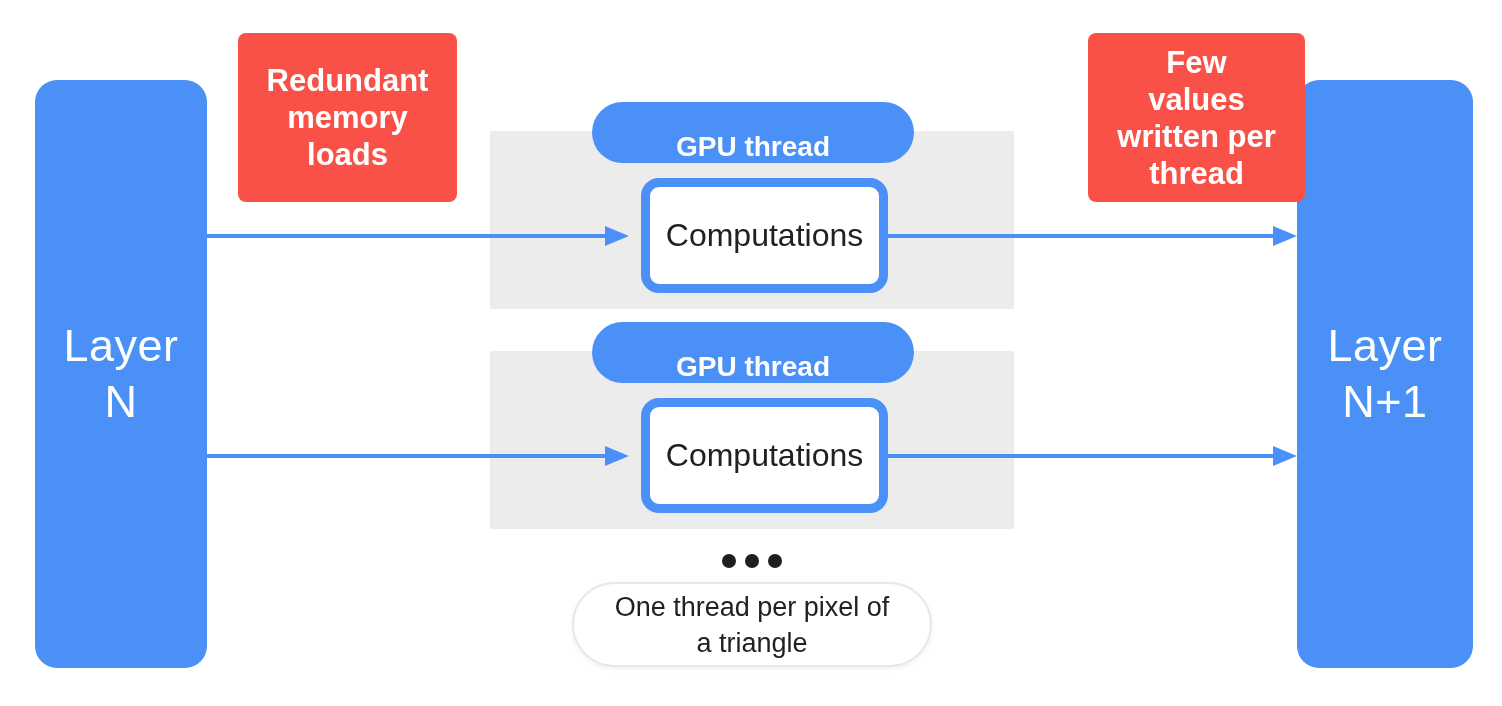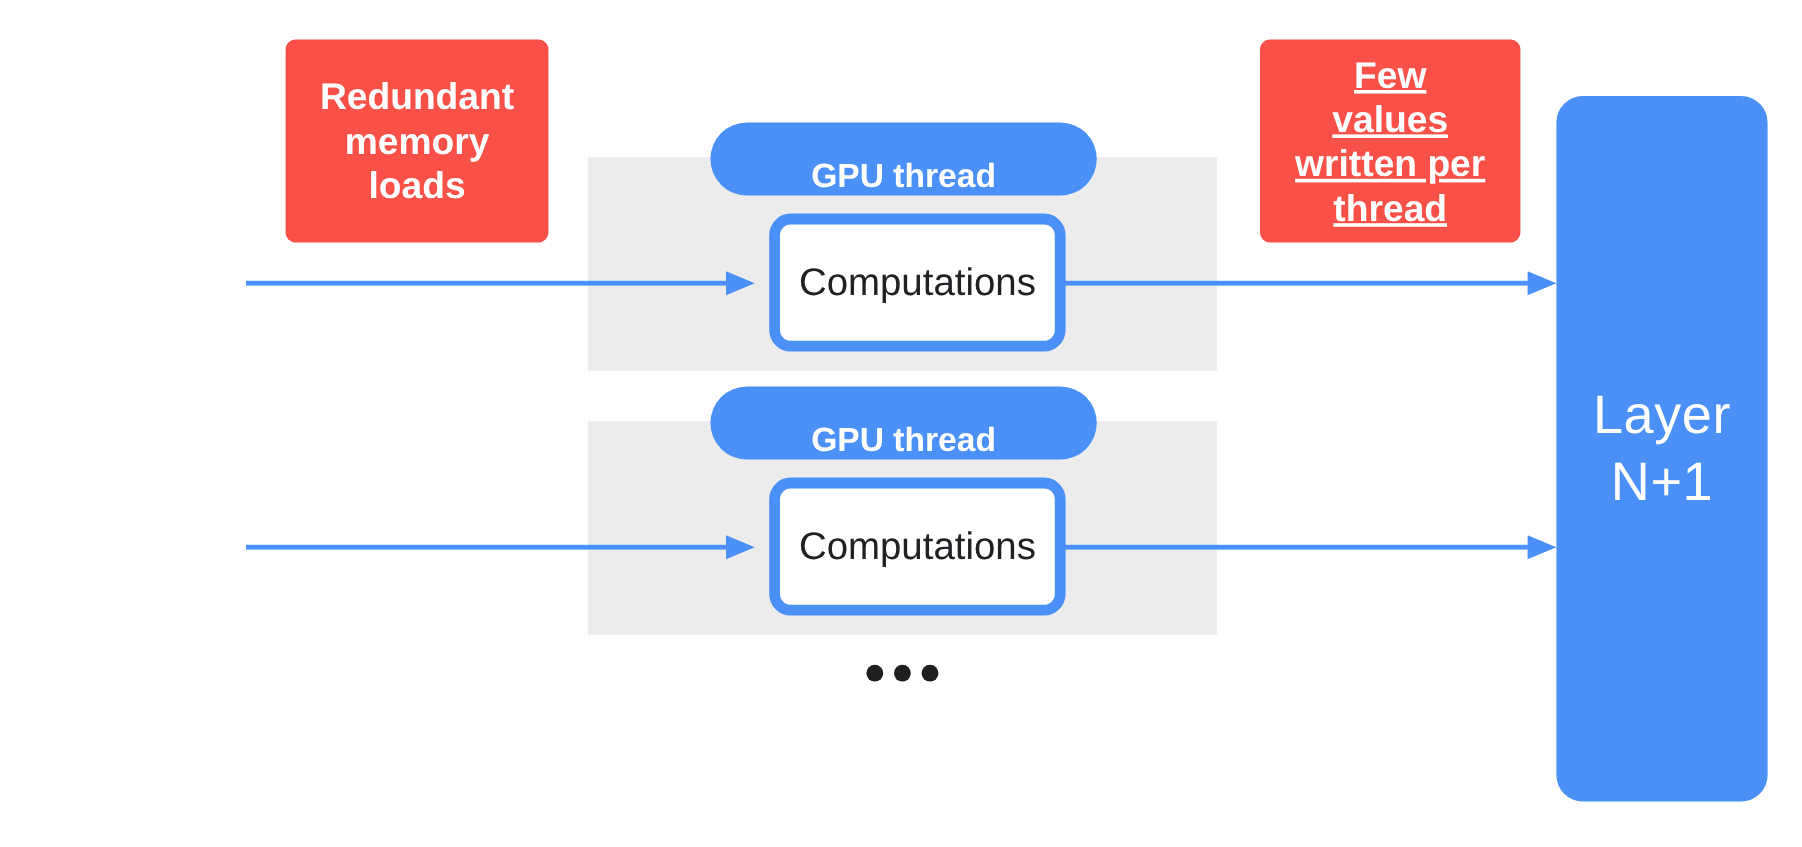--- a/index.html
+++ b/index.html
@@ -40,21 +40,21 @@
     font-weight:700;
     display:flex;align-items:center;justify-content:center;
     text-align:center;
   }
   .note-rect{
     font-size:31px;line-height:37px;
     border-radius:8px;
   }
   .note-memory{left:238px;top:33px;width:219px;height:169px;padding:0;}
   .note-memory span{display:block;width:167px;}
-  .note-writes{left:1050px;top:33px;width:217px;height:169px;text-decoration:underline;}
+  .note-writes{left:1088px;top:33px;width:217px;height:169px;}
   .note-writes span{display:block;width:165px;}
   .note-pill{
     left:538px;top:33px;width:422px;height:57px;
     border-radius:999px;
     font-size:28px;white-space:nowrap;
   }
   
   .band{
     position:absolute;
     left:490px;width:524px;height:178px;
@@ -136,20 +136,23 @@
   <div class="hline" style="left:205px;top:234px;width:404px;"></div>
   <div class="arrowhead" style="left:605px;top:226px;"></div>
   <div class="hline" style="left:876px;top:234px;width:399px;"></div>
   <div class="arrowhead" style="left:1273px;top:226px;"></div>
 
   <div class="hline" style="left:205px;top:454px;width:404px;"></div>
   <div class="arrowhead" style="left:605px;top:446px;"></div>
   <div class="hline" style="left:876px;top:454px;width:399px;"></div>
   <div class="arrowhead" style="left:1273px;top:446px;"></div>
 
+  <div class="layer-box layer-left">
+    <span>Layer N</span>
+  </div>
   <div class="layer-box layer-right">
     <span>Layer N+1</span>
   </div>
 
   <div class="note note-rect note-memory">
     <span>Redundant memory loads</span>
   </div>
   <div class="note note-rect note-writes">
     <span>Few values written per thread</span>
   </div>
@@ -167,14 +170,17 @@
   <div class="comp-box comp-box-2">
     <span>Computations</span>
   </div>
 
   <div class="dots">
     <span class="dot"></span>
     <span class="dot"></span>
     <span class="dot"></span>
   </div>
 
+  <div class="caption-pill">
+    <span>One thread per pixel of a triangle</span>
+  </div>
 
 </div>
 
 </body></html>

